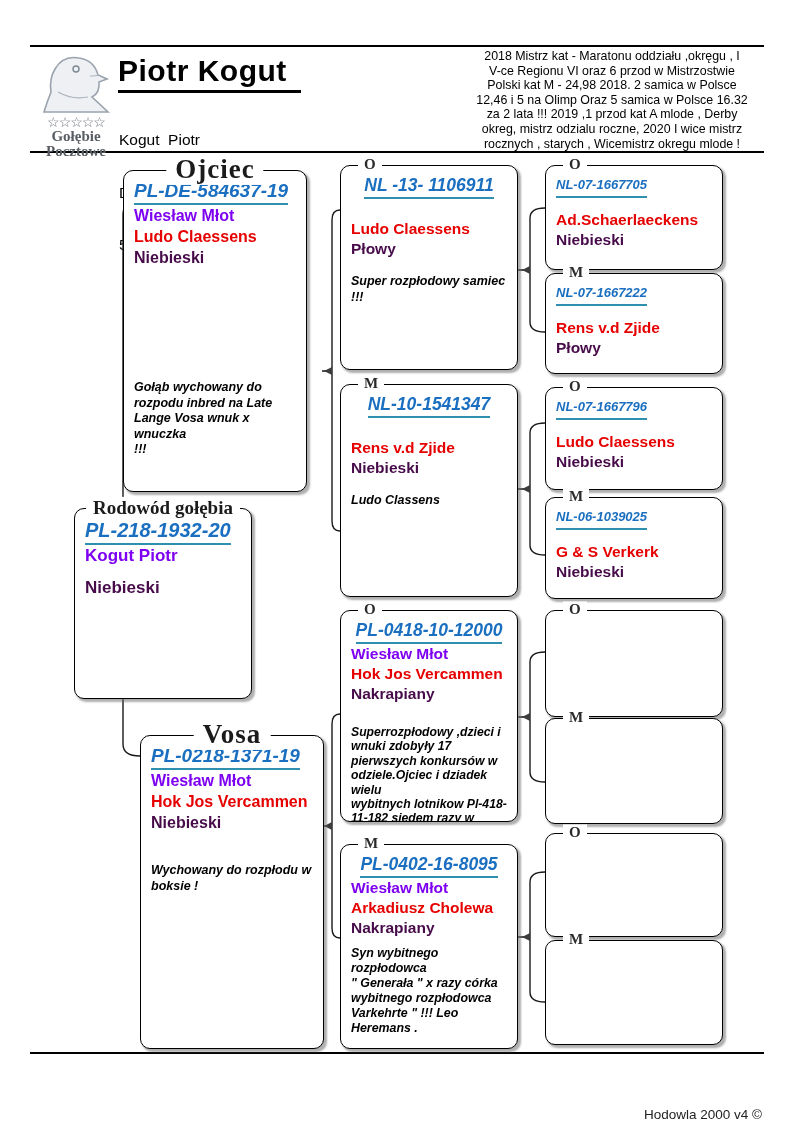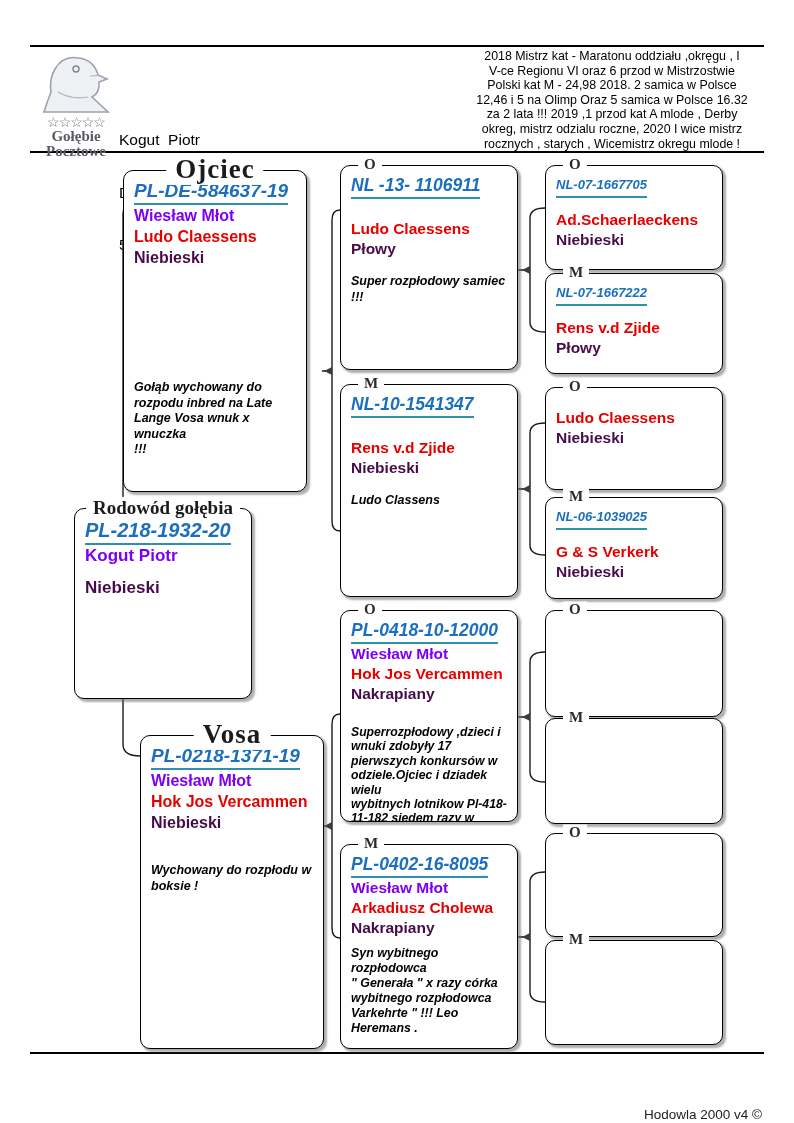--- a/index.html
+++ b/index.html
@@ -25,21 +25,21 @@
   .legend{position:absolute;top:0;background:#fff;font-family:"Liberation Serif",serif;
           font-weight:bold;color:#1b1b1b;z-index:3;white-space:nowrap;}
   .legend.big{left:50%;transform:translate(-50%,-55%);font-size:27px;letter-spacing:1px;padding:0 9px;}
   .legend.mid{left:50%;transform:translate(-50%,-55%);font-size:19px;padding:0 7px;}
   .legend.om{left:17px;transform:translateY(-56%);font-size:15px;color:#2b2b2b;padding:0 6px;}
 
   .ring{color:var(--ring);font-style:italic;font-weight:bold;white-space:nowrap;}
   .ring span{display:inline-block;border-bottom:2px solid #2f8fae;padding-bottom:0;}
   .g1 .ring{font-size:19px;line-height:24px;}
   .subj .ring{font-size:20px;line-height:26px;}
-  .g2 .ring{font-size:17.5px;line-height:23px;}
+  .g2 .ring{font-size:17.5px;line-height:23px;text-align:center;}
   .g3 .ring{font-size:13px;line-height:22px;}
 
   .nm1{color:var(--name1);font-weight:bold;font-size:16px;line-height:21px;}
   .nm2{color:var(--name2);font-weight:bold;font-size:16px;line-height:21px;}
   .clr{color:var(--colorline);font-weight:bold;font-size:16px;line-height:21px;}
   .g2 .nm1,.g2 .nm2,.g2 .clr{font-size:15.5px;line-height:20px;min-height:20px;}
   .g3 .nm2,.g3 .clr{font-size:15.5px;line-height:20px;}
   .g3 .nm2{margin-top:12px;}
   .subj .nm1{font-size:17px;line-height:22px;}
   .subj .clr{font-size:17px;line-height:22px;margin-top:10px;}
@@ -69,20 +69,21 @@
     <svg width="76" height="62" viewBox="0 0 76 62">
       <path d="M6,60 L70,60 L54,45 Q62,41 61,30 L69,27 L60,23 Q56,8 41,6 Q25,3 17,17 Q11,27 13,40 Q9,50 6,60 Z" fill="#eef0f4" stroke="#9aa3ad" stroke-width="1.6"></path>
       <circle cx="38" cy="17" r="3" fill="none" stroke="#7d8791" stroke-width="1.4"></circle>
       <path d="M52,24 Q58,24 60,23 M20,40 Q34,48 50,45" fill="none" stroke="#aeb5bd" stroke-width="1.2"></path>
     </svg>
     <div class="stars">☆☆☆☆☆</div>
     <div class="lname">Gołębie</div>
     <div class="lname">Pocztowe</div>
   </div>
 
+  <div class="page-title">Piotr Kogut</div>
   <div class="owner">
     <div>Kogut  Piotr</div>
     <div>Dziesław 74</div>
     <div>530046411</div>
   </div>
   <div class="achv">2018 Mistrz kat - Maratonu  oddziału ,okręgu , I
 V-ce Regionu VI  oraz 6 przod w Mistrzostwie
 Polski  kat M - 24,98  2018. 2 samica w Polsce
 12,46 i 5 na Olimp Oraz 5 samica w Polsce 16.32
 za 2 lata !!! 2019 ,1 przod kat A  mlode , Derby
@@ -213,20 +214,21 @@
     <div class="inner">
       <div class="ring"><span>NL-07-1667222</span></div>
       <div class="nm2">Rens v.d Zjide</div>
       <div class="clr">Płowy</div>
     </div>
   </div>
 
   <div class="pbox g3" style="left:545px;top:387px;width:176px;height:101px">
     <span class="legend om">O</span>
     <div class="inner">
+      <div class="ring"><span>NL-07-1667796</span></div>
       <div class="nm2">Ludo Claessens</div>
       <div class="clr">Niebieski</div>
     </div>
   </div>
 
   <div class="pbox g3" style="left:545px;top:497px;width:176px;height:100px">
     <span class="legend om">M</span>
     <div class="inner">
       <div class="ring"><span>NL-06-1039025</span></div>
       <div class="nm2">G &amp; S Verkerk</div>

